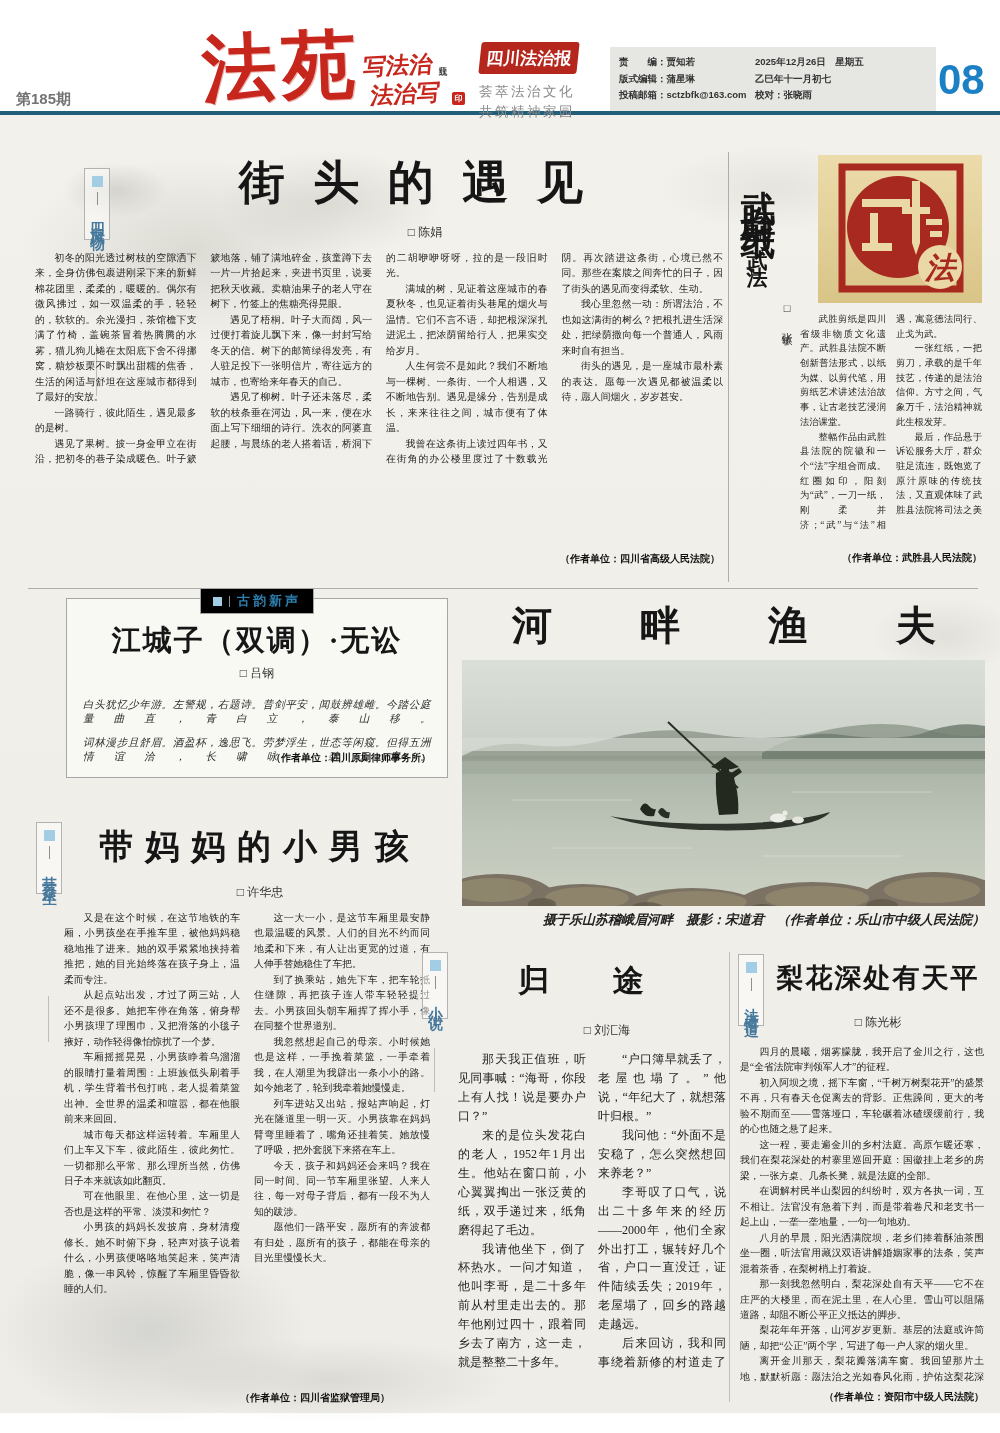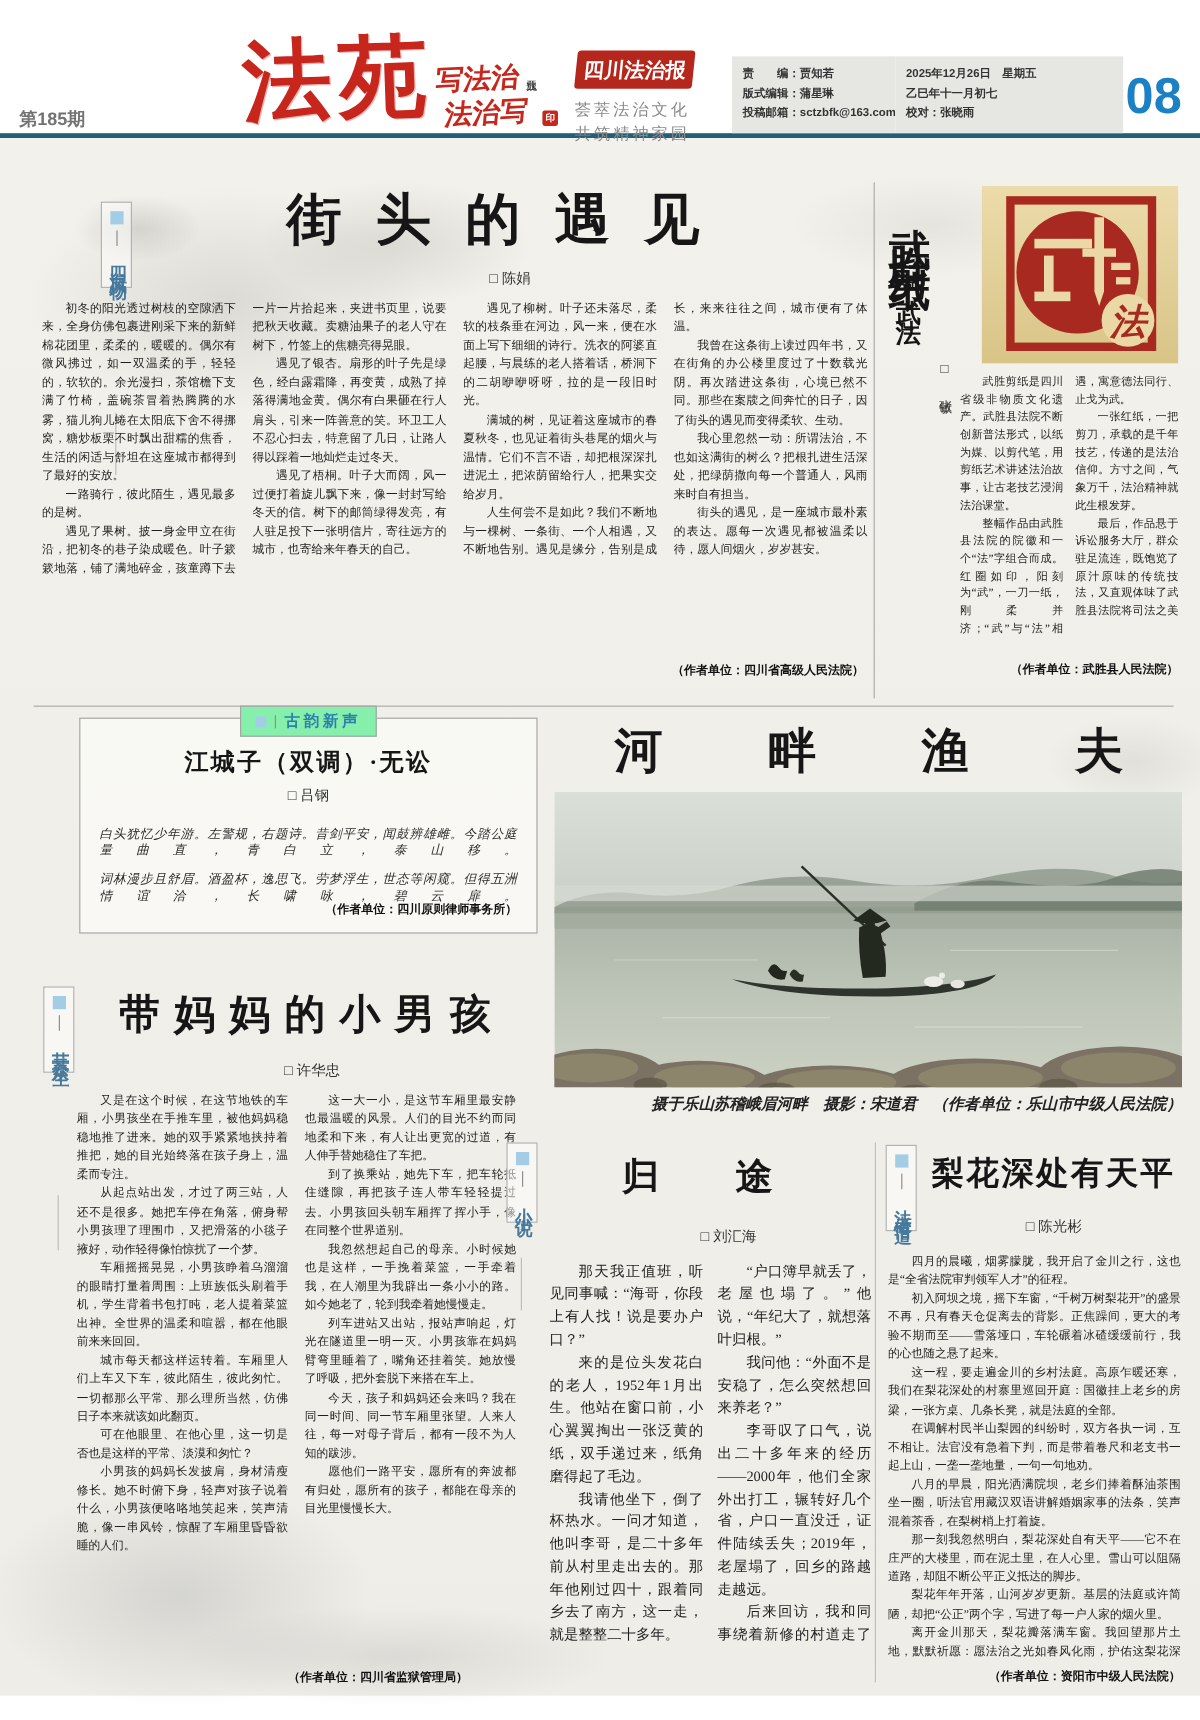--- a/index.html
+++ b/index.html
@@ -40,21 +40,21 @@
   .stub{width:1px;background:#bdbdbd;}
   .t1{font-weight:900;color:#161616;text-align:center;line-height:1.1;}
   .byline{font-size:12px;color:#333;text-align:center;font-family:"Liberation Sans","DejaVu Sans",sans-serif;}
   .cols{font-size:9.8px;line-height:1.58;text-align:justify;color:#1e1e1e;overflow:hidden;}
   .cols p{margin:0;text-indent:2em;}
   .attr{font-weight:bold;font-size:10px;color:#111;}
   .hr{background:#adadad;}
   
   #poembox{left:66px;top:598px;width:380px;height:178px;border:1px solid #a6a6a6;background:rgba(253,253,251,.65);}
   #poemlabel{left:0;right:0;top:-11px;display:flex;justify-content:center;}
-  #poemlabel .inner{display:inline-flex;align-items:center;gap:7px;background:#86efac;border:1px solid #a6a6a6;
+  #poemlabel .inner{display:inline-flex;align-items:center;gap:7px;background:#000000;border:1px solid #a6a6a6;
                     padding:3px 12px;}
   #poemlabel .sq{width:9px;height:9px;background:#a3cde4;}
   #poemlabel .bar{width:1px;height:11px;background:#8f8f8f;}
   #poemlabel .vt{font-weight:bold;font-size:13px;color:#2d7fae;letter-spacing:3px;}
   .poemline{font-style:italic;font-size:10.6px;color:#2c2c2c;text-align:justify;text-align-last:justify;
             padding:0 16px;letter-spacing:.5px;}
   
   #pc-title{writing-mode:vertical-rl;font-weight:900;color:#161616;}
   #pc-title .main{font-size:35px;letter-spacing:12px;}
   #pc-title .sub{font-size:21px;letter-spacing:5px;margin-top:14px;}
@@ -106,21 +106,20 @@
   <span class="vt">四海风物</span>
 </div>
 <div class="stub abs" style="left:96px;top:344px;height:52px;"></div>
 
 <div class="t1 abs" style="left:130px;top:158px;width:590px;font-size:46px;letter-spacing:.62em;">街头的遇见</div>
 <div class="byline abs" style="left:130px;top:224px;width:590px;">□ 陈娟</div>
 <div class="cols abs" style="left:35px;top:250px;width:688px;height:300px;column-count:4;column-gap:14px;">
     <p>初冬的阳光透过树枝的空隙洒下来，全身仿佛包裹进刚采下来的新鲜棉花团里，柔柔的，暖暖的。偶尔有微风拂过，如一双温柔的手，轻轻的，软软的。余光漫扫，茶馆檐下支满了竹椅，盖碗茶冒着热腾腾的水雾，猫儿狗儿蜷在太阳底下舍不得挪窝，糖炒板栗不时飘出甜糯的焦香，生活的闲适与舒坦在这座城市都得到了最好的安放。</p>
     <p>一路骑行，彼此陌生，遇见最多的是树。</p>
     <p>遇见了果树。披一身金甲立在街沿，把初冬的巷子染成暖色。叶子簌簌地落，铺了满地碎金，孩童蹲下去一片一片拾起来，夹进书页里，说要把秋天收藏。卖糖油果子的老人守在树下，竹签上的焦糖亮得晃眼。</p>
-    <p>遇见了银杏。扇形的叶子先是绿色，经白露霜降，再变黄，成熟了掉落得满地金黄。偶尔有白果砸在行人肩头，引来一阵善意的笑。环卫工人不忍心扫去，特意留了几日，让路人得以踩着一地灿烂走过冬天。</p>
     <p>遇见了梧桐。叶子大而阔，风一过便打着旋儿飘下来，像一封封写给冬天的信。树下的邮筒绿得发亮，有人驻足投下一张明信片，寄往远方的城市，也寄给来年春天的自己。</p>
     <p>遇见了柳树。叶子还未落尽，柔软的枝条垂在河边，风一来，便在水面上写下细细的诗行。洗衣的阿婆直起腰，与晨练的老人搭着话，桥洞下的二胡咿咿呀呀，拉的是一段旧时光。</p>
     <p>满城的树，见证着这座城市的春夏秋冬，也见证着街头巷尾的烟火与温情。它们不言不语，却把根深深扎进泥土，把浓荫留给行人，把果实交给岁月。</p>
     <p>人生何尝不是如此？我们不断地与一棵树、一条街、一个人相遇，又不断地告别。遇见是缘分，告别是成长，来来往往之间，城市便有了体温。</p>
     <p>我曾在这条街上读过四年书，又在街角的办公楼里度过了十数载光阴。再次踏进这条街，心境已然不同。那些在案牍之间奔忙的日子，因了街头的遇见而变得柔软、生动。</p>
     <p>我心里忽然一动：所谓法治，不也如这满街的树么？把根扎进生活深处，把绿荫撒向每一个普通人，风雨来时自有担当。</p>
     <p>街头的遇见，是一座城市最朴素的表达。愿每一次遇见都被温柔以待，愿人间烟火，岁岁甚安。</p>
   </div>
 <div class="attr abs" style="left:510px;top:552px;width:210px;text-align:right;">（作者单位：四川省高级人民法院）</div>
 
@@ -165,21 +164,21 @@
 <div class="hr abs" style="left:28px;top:588px;width:950px;height:1px;"></div>
 
 <div id="poembox" class="abs">
   <div id="poemlabel" class="abs">
     <span class="inner">
       <span class="sq"></span>
       <span class="bar"></span>
       <span class="vt">古韵新声</span>
     </span>
   </div>
-  <div class="t1" style="margin-top:26px;font-size:20px;letter-spacing:2px;">江城子（双调）·无讼</div>
+  <div class="t1" style="margin-top:26px;font-size:29px;letter-spacing:2px;">江城子（双调）·无讼</div>
   <div class="byline" style="margin-top:8px;">□ 吕钢</div>
   <div class="poemline" style="margin-top:16px;">白头犹忆少年游。左警规，右题诗。昔剑平安，闻鼓辨雄雌。今踏公庭量曲直，青白立，泰山移。</div>
   <div class="poemline" style="margin-top:10px;">词林漫步且舒眉。酒盈杯，逸思飞。劳梦浮生，世态等闲窥。但得五洲情谊洽，长啸咏，碧云扉。</div>
   <div class="attr" style="position:absolute;right:16px;bottom:12px;">（作者单位：四川原则律师事务所）</div>
 </div>
 
 <div class="t1 abs" style="left:462px;top:604px;width:523px;font-size:40px;letter-spacing:2.2em;text-align:left;padding-left:50px;box-sizing:border-box;white-space:nowrap;">河畔渔夫</div>
 
 <svg class="abs" style="left:462px;top:660px;" width="523" height="246" viewBox="0 0 523 246">
   <defs>

